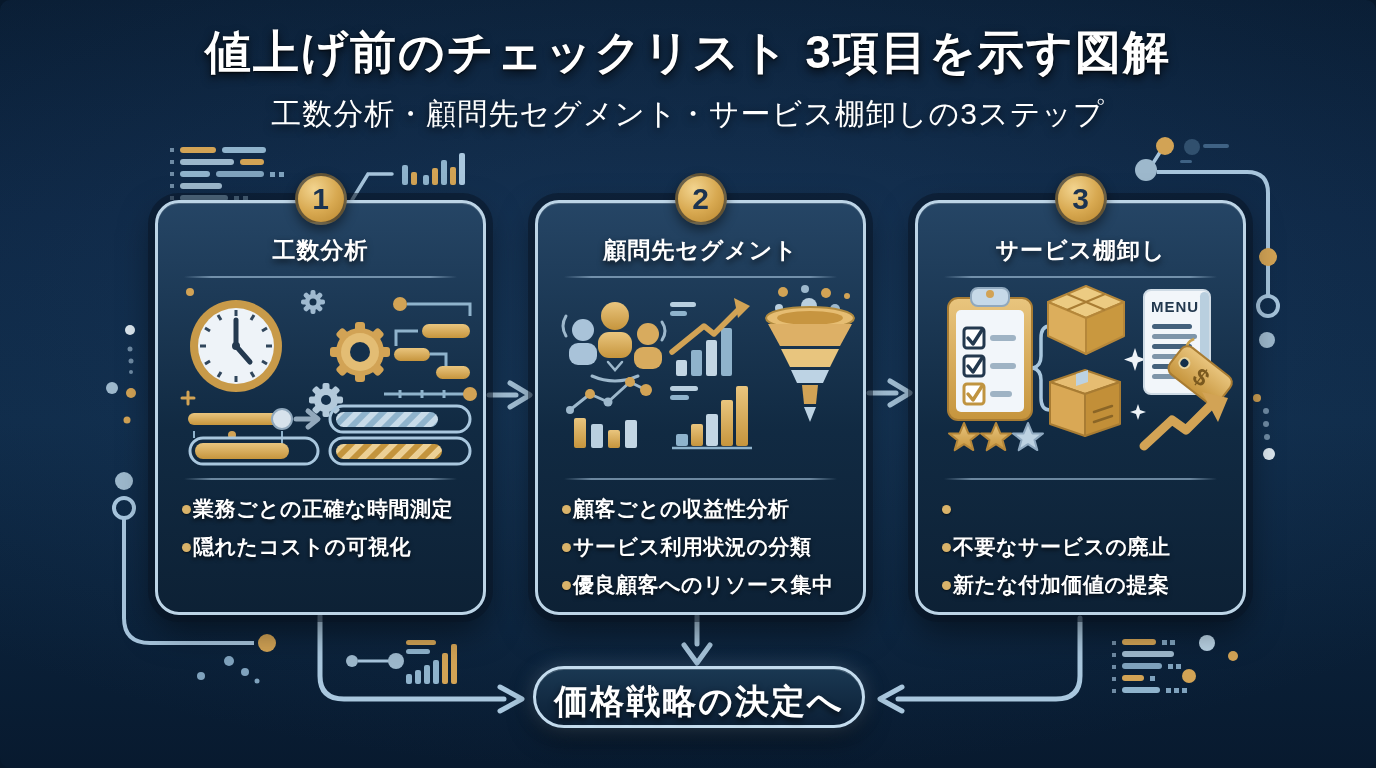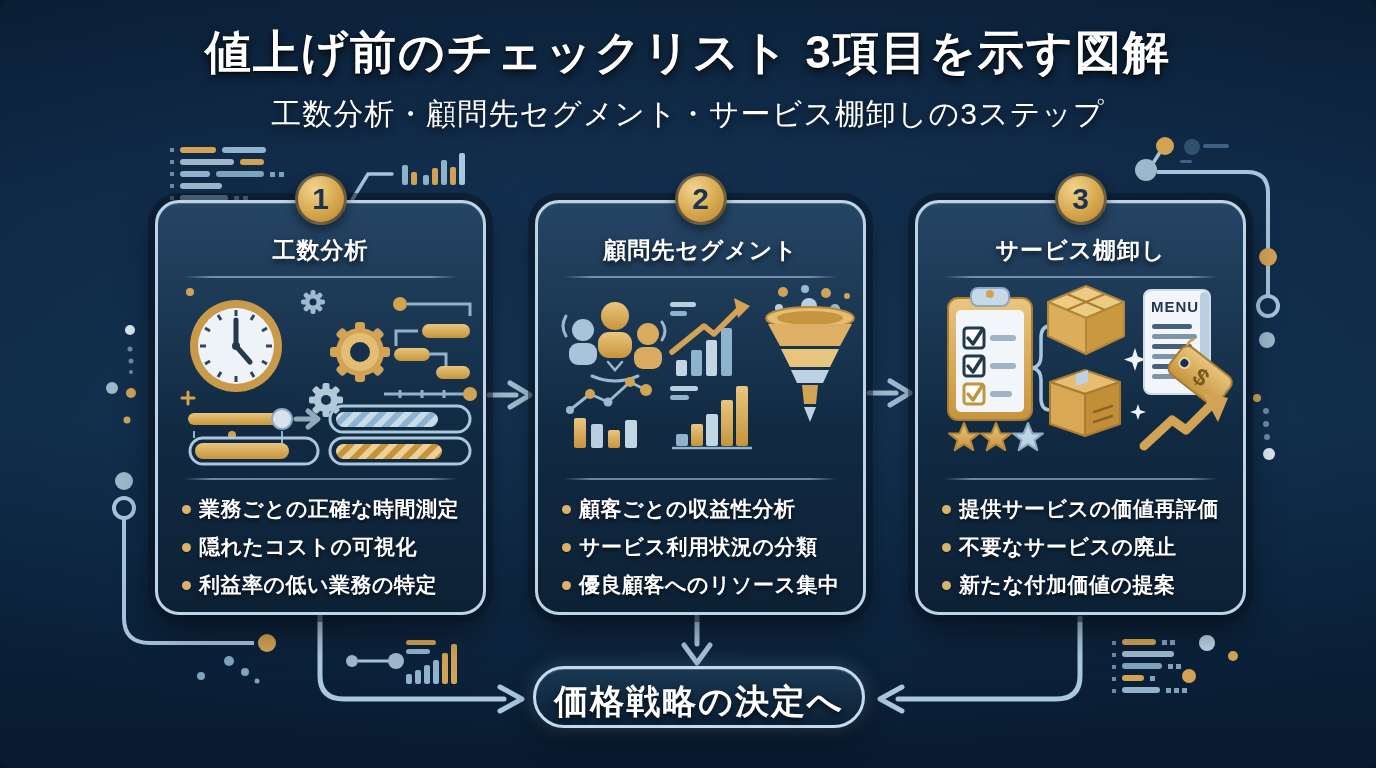--- a/index.html
+++ b/index.html
@@ -42,21 +42,21 @@
     margin:32px 8px 0;text-align:center;font-size:23px;font-weight:800;letter-spacing:1px;
     text-shadow:0 3px 6px rgba(0,0,0,.7);
   }
   .divider{
     height:2px;margin:10px 26px 0;
     background:linear-gradient(90deg,transparent,rgba(170,200,225,.6) 10%,rgba(170,200,225,.6) 90%,transparent);
   }
   .icon-area{height:186px;margin:4px 0 0;display:flex;justify-content:flex-end;align-items:flex-start;}
   .icon-svg{width:305px;height:184px;}
   .bullets{list-style:none;margin:10px 0 0;padding:0 10px 0 24px;}
-  .bullets li{display:flex;align-items:center;gap:8px;height:38px;}
+  .bullets li{display:flex;align-items:center;gap:2px;height:38px;}
   .bullets .dot{flex:0 0 auto;width:9px;height:9px;border-radius:50%;background:#d9b36a;box-shadow:0 1px 2px rgba(0,0,0,.5);}
   .bullets .txt{font-size:21px;font-weight:700;letter-spacing:.5px;text-shadow:0 2px 4px rgba(0,0,0,.7);white-space:nowrap;}
   .footer-box{
     position:absolute;left:533px;top:666px;width:332px;height:62px;box-sizing:border-box;z-index:2;
     border-radius:31px;border:3px solid #c4dcee;
     background:linear-gradient(180deg,#1a3852,#0c2036);
     box-shadow:0 0 20px rgba(150,190,225,.28),0 10px 24px rgba(0,0,0,.55),inset 0 1px 0 rgba(255,255,255,.2);
     display:flex;align-items:flex-end;justify-content:center;
   }
   .footer-box span{font-size:34px;font-weight:800;letter-spacing:2px;text-shadow:0 3px 6px rgba(0,0,0,.75);}
@@ -323,24 +323,20 @@
     <div class="divider"></div>
     <ul class="bullets">
       <li>
           <span class="dot"></span>
           <span class="txt">業務ごとの正確な時間測定</span>
         </li>
       <li>
           <span class="dot"></span>
           <span class="txt">隠れたコストの可視化</span>
         </li>
-      <li>
-          <span class="dot"></span>
-          <span class="txt">利益率の低い業務の特定</span>
-        </li>
     </ul>
   </section>
 
   <section class="card card2">
     <div class="badge">
       <span>2</span>
     </div>
     <h3 class="card-title">顧問先セグメント</h3>
     <div class="divider"></div>
     <div class="icon-area">
@@ -488,21 +484,20 @@
         <g>
           <path d="M206 164 L234 138 L248 148 L272 124" stroke="#d2a355" stroke-width="9" stroke-linecap="round" stroke-linejoin="round"></path>
           <polygon points="264,110 290,116 280,140" fill="#d2a355"></polygon>
         </g>
       </svg>
     </div>
     <div class="divider"></div>
     <ul class="bullets">
       <li>
           <span class="dot"></span>
-          <span class="txt">提供サービスの価値再評価</span>
         </li>
       <li>
           <span class="dot"></span>
           <span class="txt">不要なサービスの廃止</span>
         </li>
       <li>
           <span class="dot"></span>
           <span class="txt">新たな付加価値の提案</span>
         </li>
     </ul>

